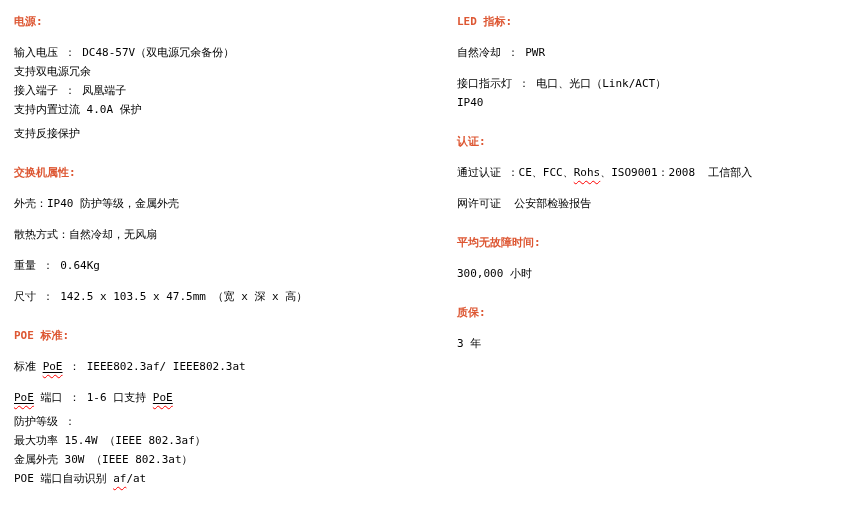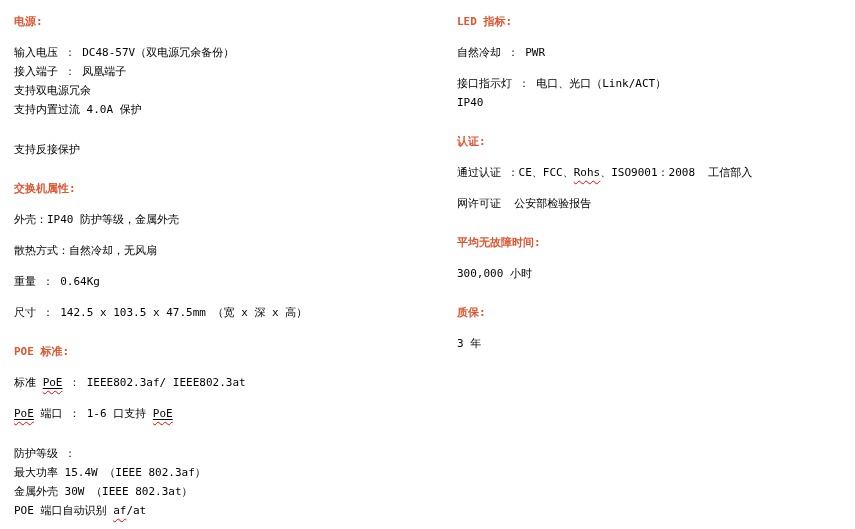--- a/index.html
+++ b/index.html
@@ -28,21 +28,21 @@
     line-height: 19px;
     margin: 20px 0 12px 0;
   }
   .sec-title.first { margin-top: 2px; }
 
   .ln {
     line-height: 19px;
     white-space: pre;
   }
   .ln.g-md { margin-top: 12px; }
-  .ln.g-xs { margin-top: 21px; }
+  .ln.g-xs { margin-top: 5px; }
 
   
   .u {
     text-decoration: underline;
     text-decoration-thickness: 1px;
     text-underline-offset: 2px;
     text-decoration-color: var(--fg, #000000);
   }
   
   .w {
@@ -53,22 +53,22 @@
     text-underline-offset: 4px;
   }
 </style>
 </head>
 <body>
 
 <div class="page">
   <div class="col col-left" id="col-0">
       <div class="sec-title first">电源:</div>
       <div class="ln">输入电压 ： DC48-57V（双电源冗余备份）</div>
+      <div class="ln">支持双电源冗余</div>
       <div class="ln">接入端子 ： 凤凰端子</div>
-      <div class="ln">支持双电源冗余</div>
       <div class="ln">支持内置过流 4.0A 保护</div>
       <div class="ln g-xs">支持反接保护</div>
       <div class="sec-title">交换机属性:</div>
       <div class="ln">外壳：IP40 防护等级，金属外壳</div>
       <div class="ln g-md">散热方式：自然冷却，无风扇</div>
       <div class="ln g-md">重量 ： 0.64Kg</div>
       <div class="ln g-md">尺寸 ： 142.5 x 103.5 x 47.5mm （宽 x 深 x 高）</div>
       <div class="sec-title">POE 标准:</div>
       <div class="ln">标准 <span class="u"><span class="w">PoE</span></span> ： IEEE802.3af/ IEEE802.3at</div>
       <div class="ln g-md"><span class="u"><span class="w">PoE</span></span> 端口 ： 1-6 口支持 <span class="u"><span class="w">PoE</span></span></div>

